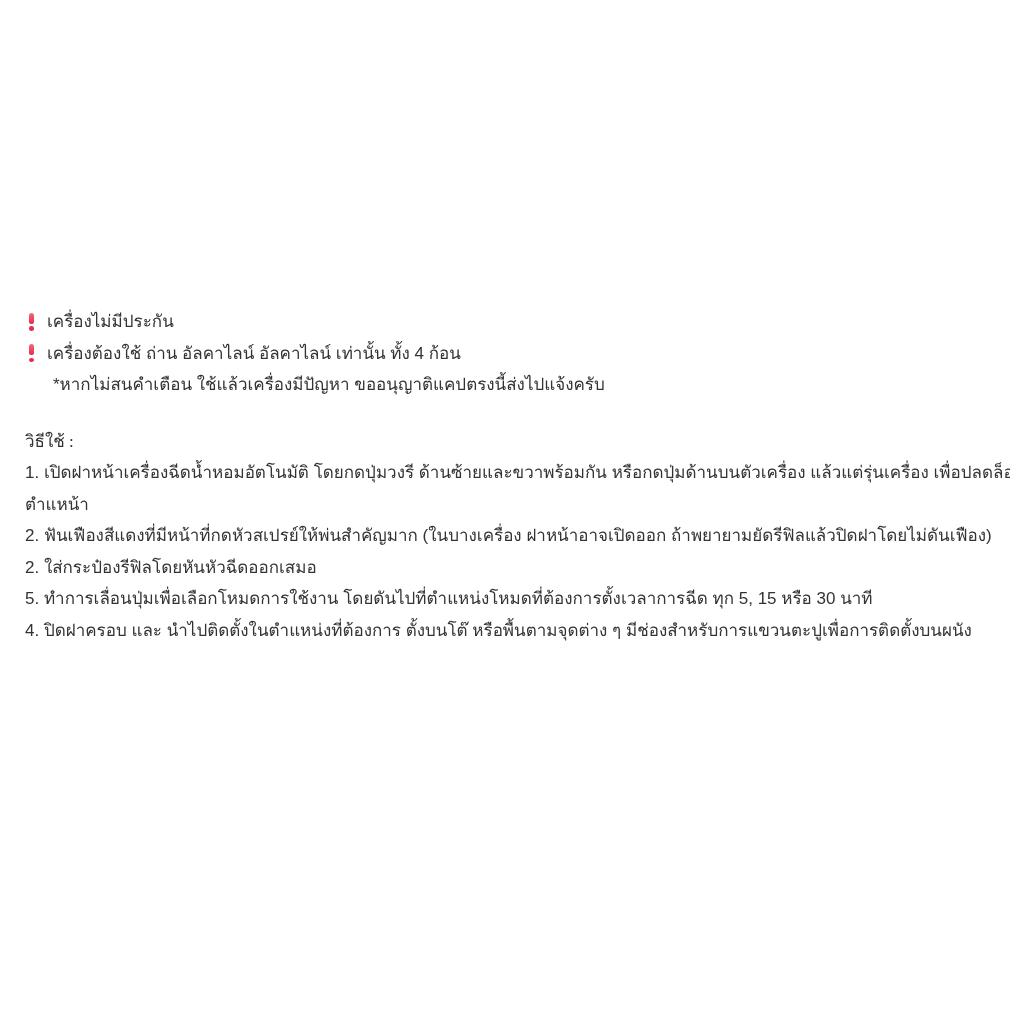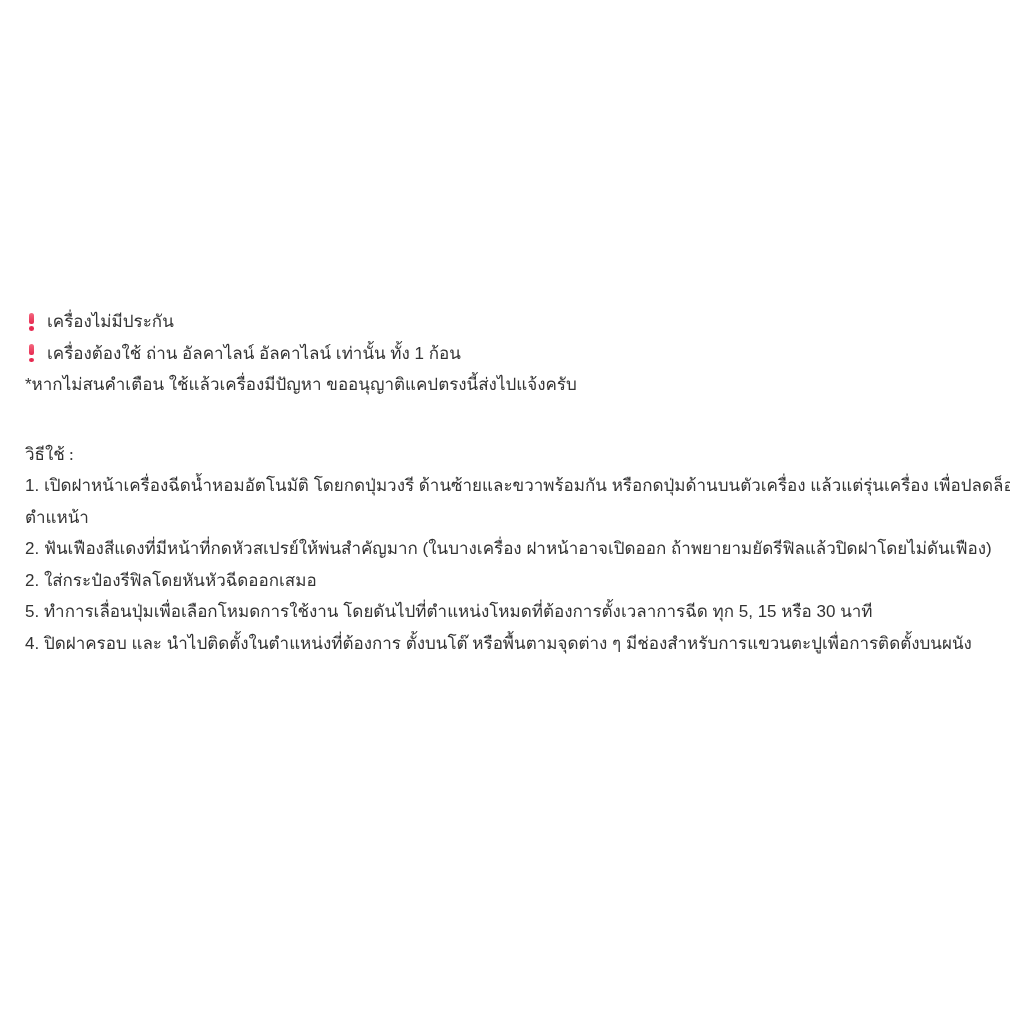--- a/index.html
+++ b/index.html
@@ -53,23 +53,24 @@
     width: 5px;
     height: 4.5px;
     margin-top: 2.5px;
     border-radius: 50%;
     background: #e62950;
   }
   .disclaimer {
     height: 31.5px;
     white-space: nowrap;
     overflow: hidden;
+    margin-left: 28px;
   }
   .heading {
-    margin-top: 38px;
+    margin-top: 25px;
     height: 31.5px;
     white-space: nowrap;
     overflow: hidden;
     font-family: Liberation Serif, serif;
   }
   .step-line {
     height: 31.5px;
     white-space: nowrap;
     overflow: hidden;
   }
@@ -85,21 +86,21 @@
         <i class="dot"></i>
       </span>
     <span>เครื่องไม่มีประกัน</span>
   </div>
 
   <div class="warn-row">
     <span class="excl-icon">
         <i class="bar"></i>
         <i class="dot"></i>
       </span>
-    <span>เครื่องต้องใช้ ถ่าน อัลคาไลน์ อัลคาไลน์ เท่านั้น ทั้ง 1 ก้อน</span>
+    <span>เครื่องต้องใช้ ถ่าน อัลคาไลน์ อัลคาไลน์ เท่านั้น ทั้ง 4 ก้อน</span>
   </div>
 
 
   <div class="disclaimer">*หากไม่สนคำเตือน ใช้แล้วเครื่องมีปัญหา ขออนุญาติแคปตรงนี้ส่งไปแจ้งครับ</div>
 
   <div class="heading">วิธีใช้ :</div>
 
   <div class="step-line">1. เปิดฝาหน้าเครื่องฉีดน้ำหอมอัตโนมัติ โดยกดปุ่มวงรี ด้านซ้ายและขวาพร้อมกัน หรือกดปุ่มด้านบนตัวเครื่อง แล้วแต่รุ่นเครื่อง เพื่อปลดล็อค</div>
   <div class="step-line">ตำแหน้า</div>
   <div class="step-line">2. ฟันเฟืองสีแดงที่มีหน้าที่กดหัวสเปรย์ให้พ่นสำคัญมาก (ในบางเครื่อง ฝาหน้าอาจเปิดออก ถ้าพยายามยัดรีฟิลแล้วปิดฝาโดยไม่ดันเฟือง)</div>

